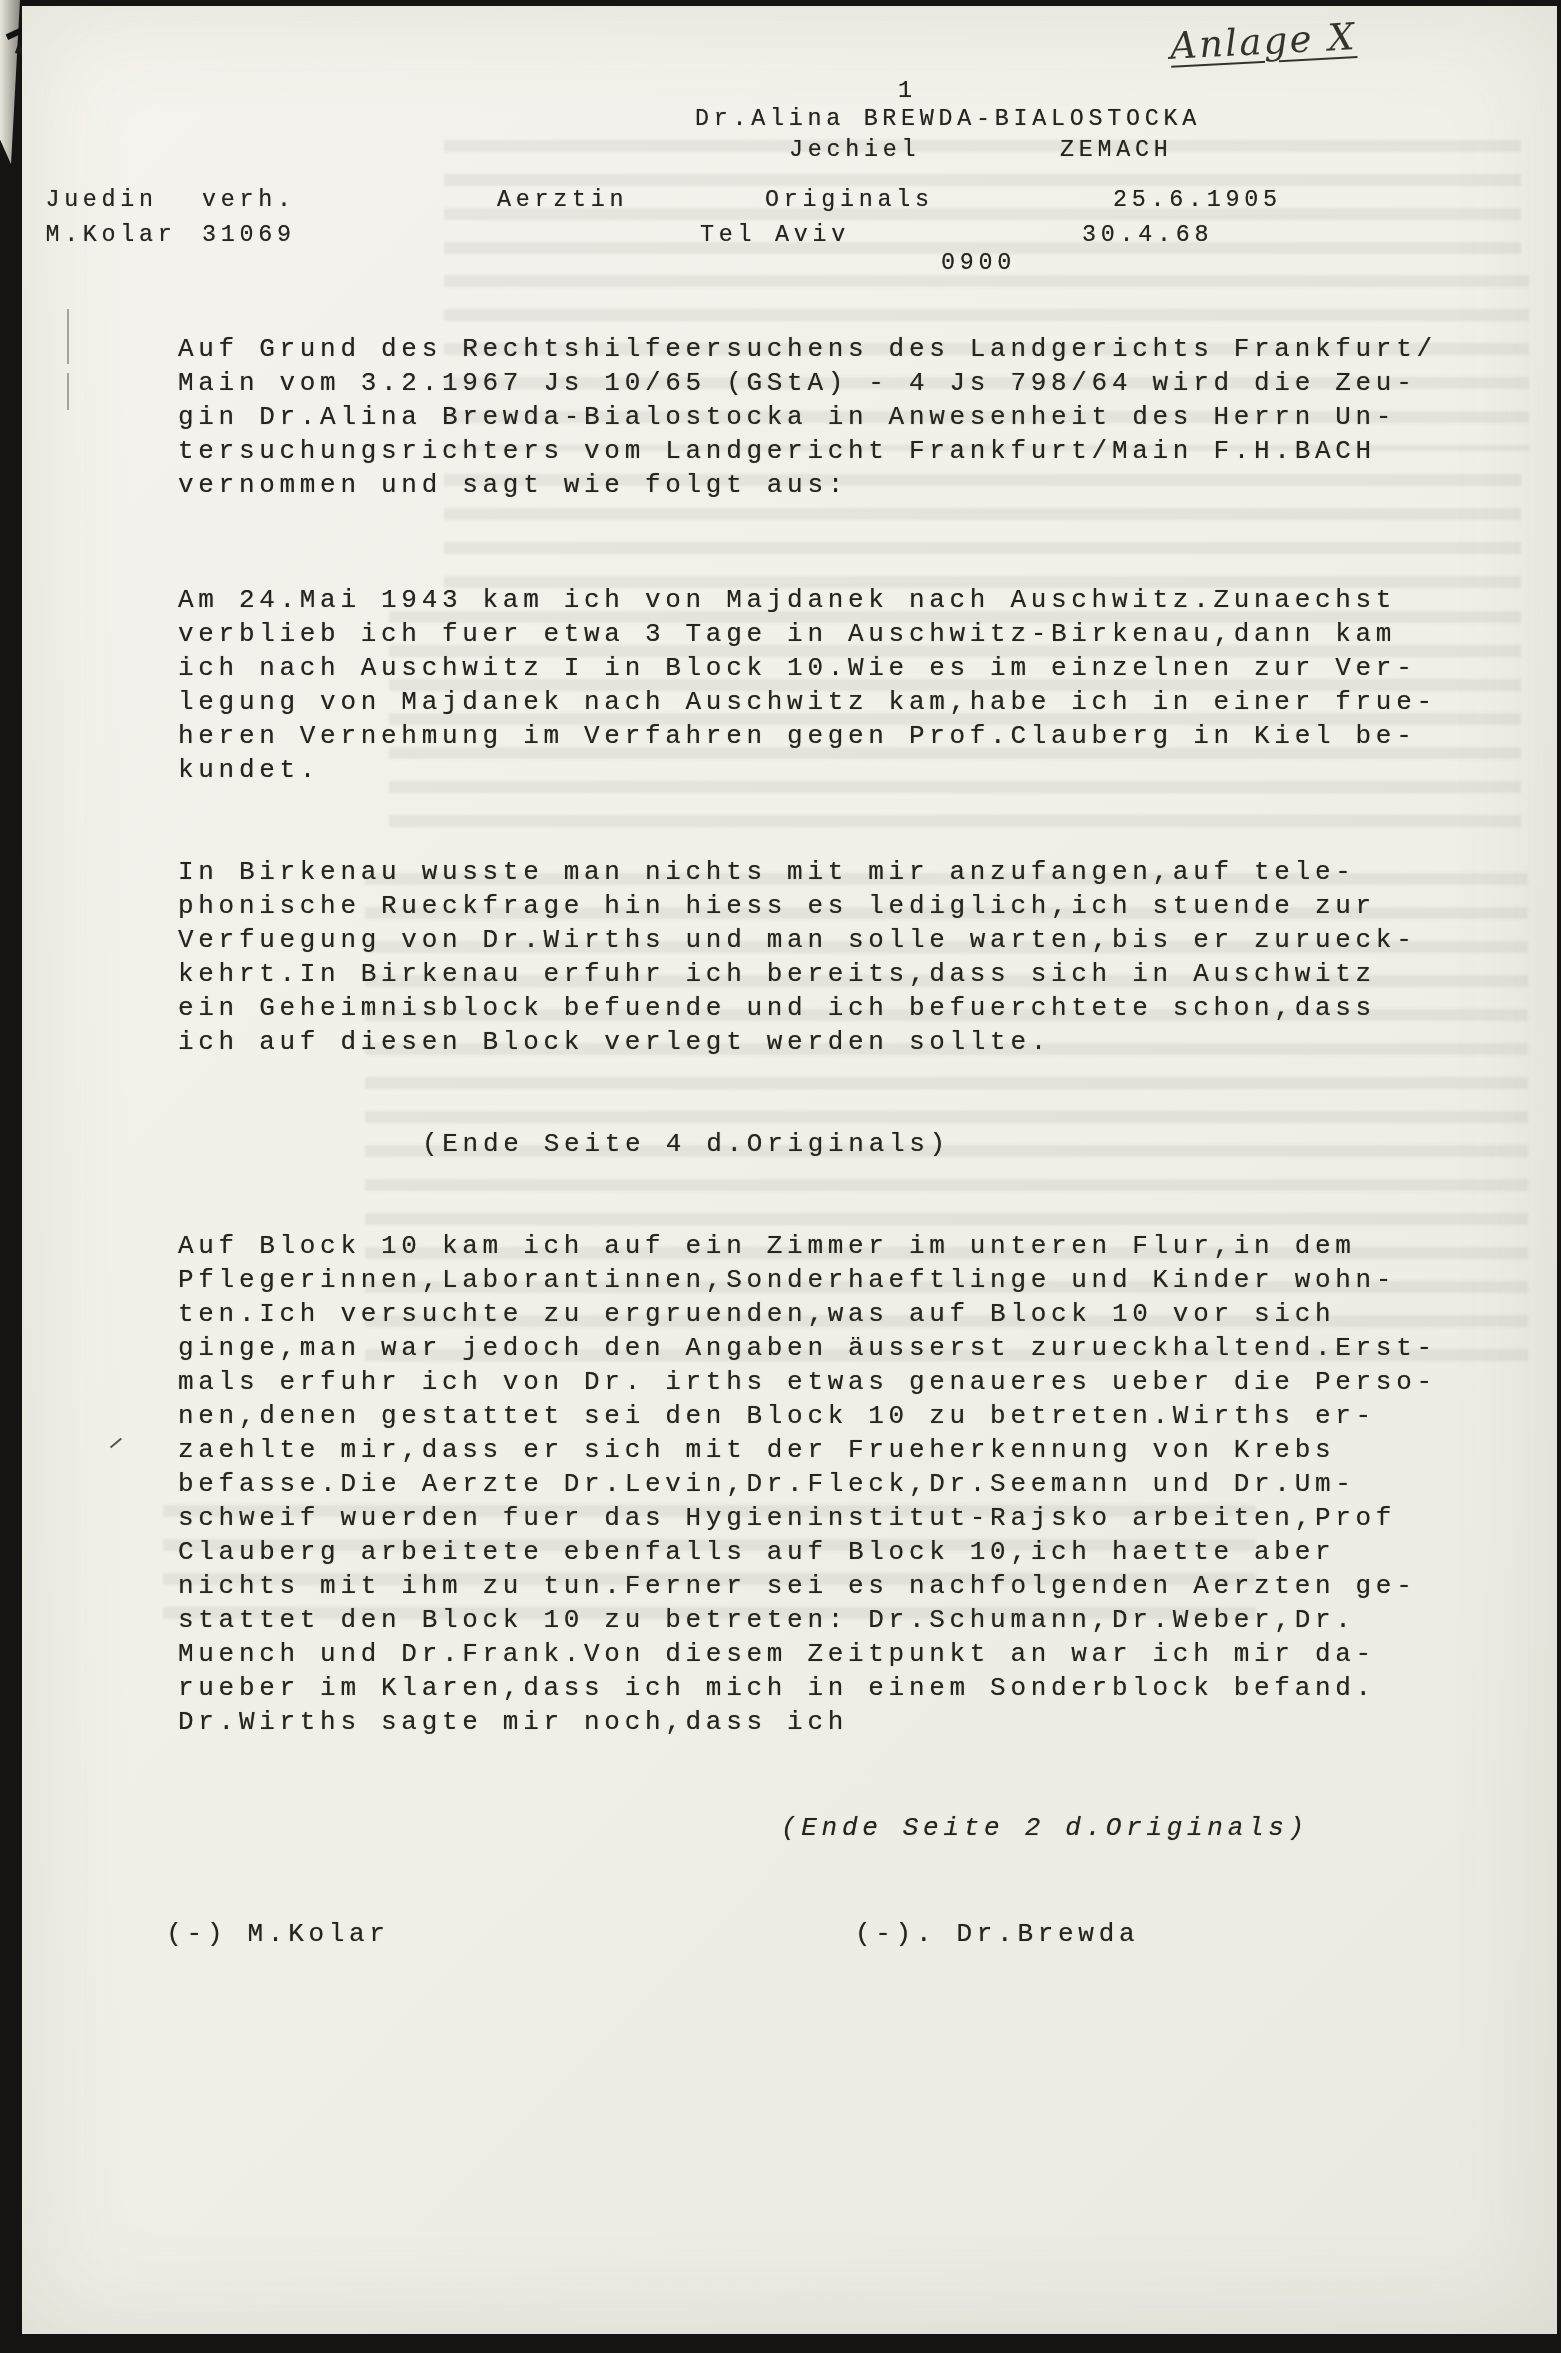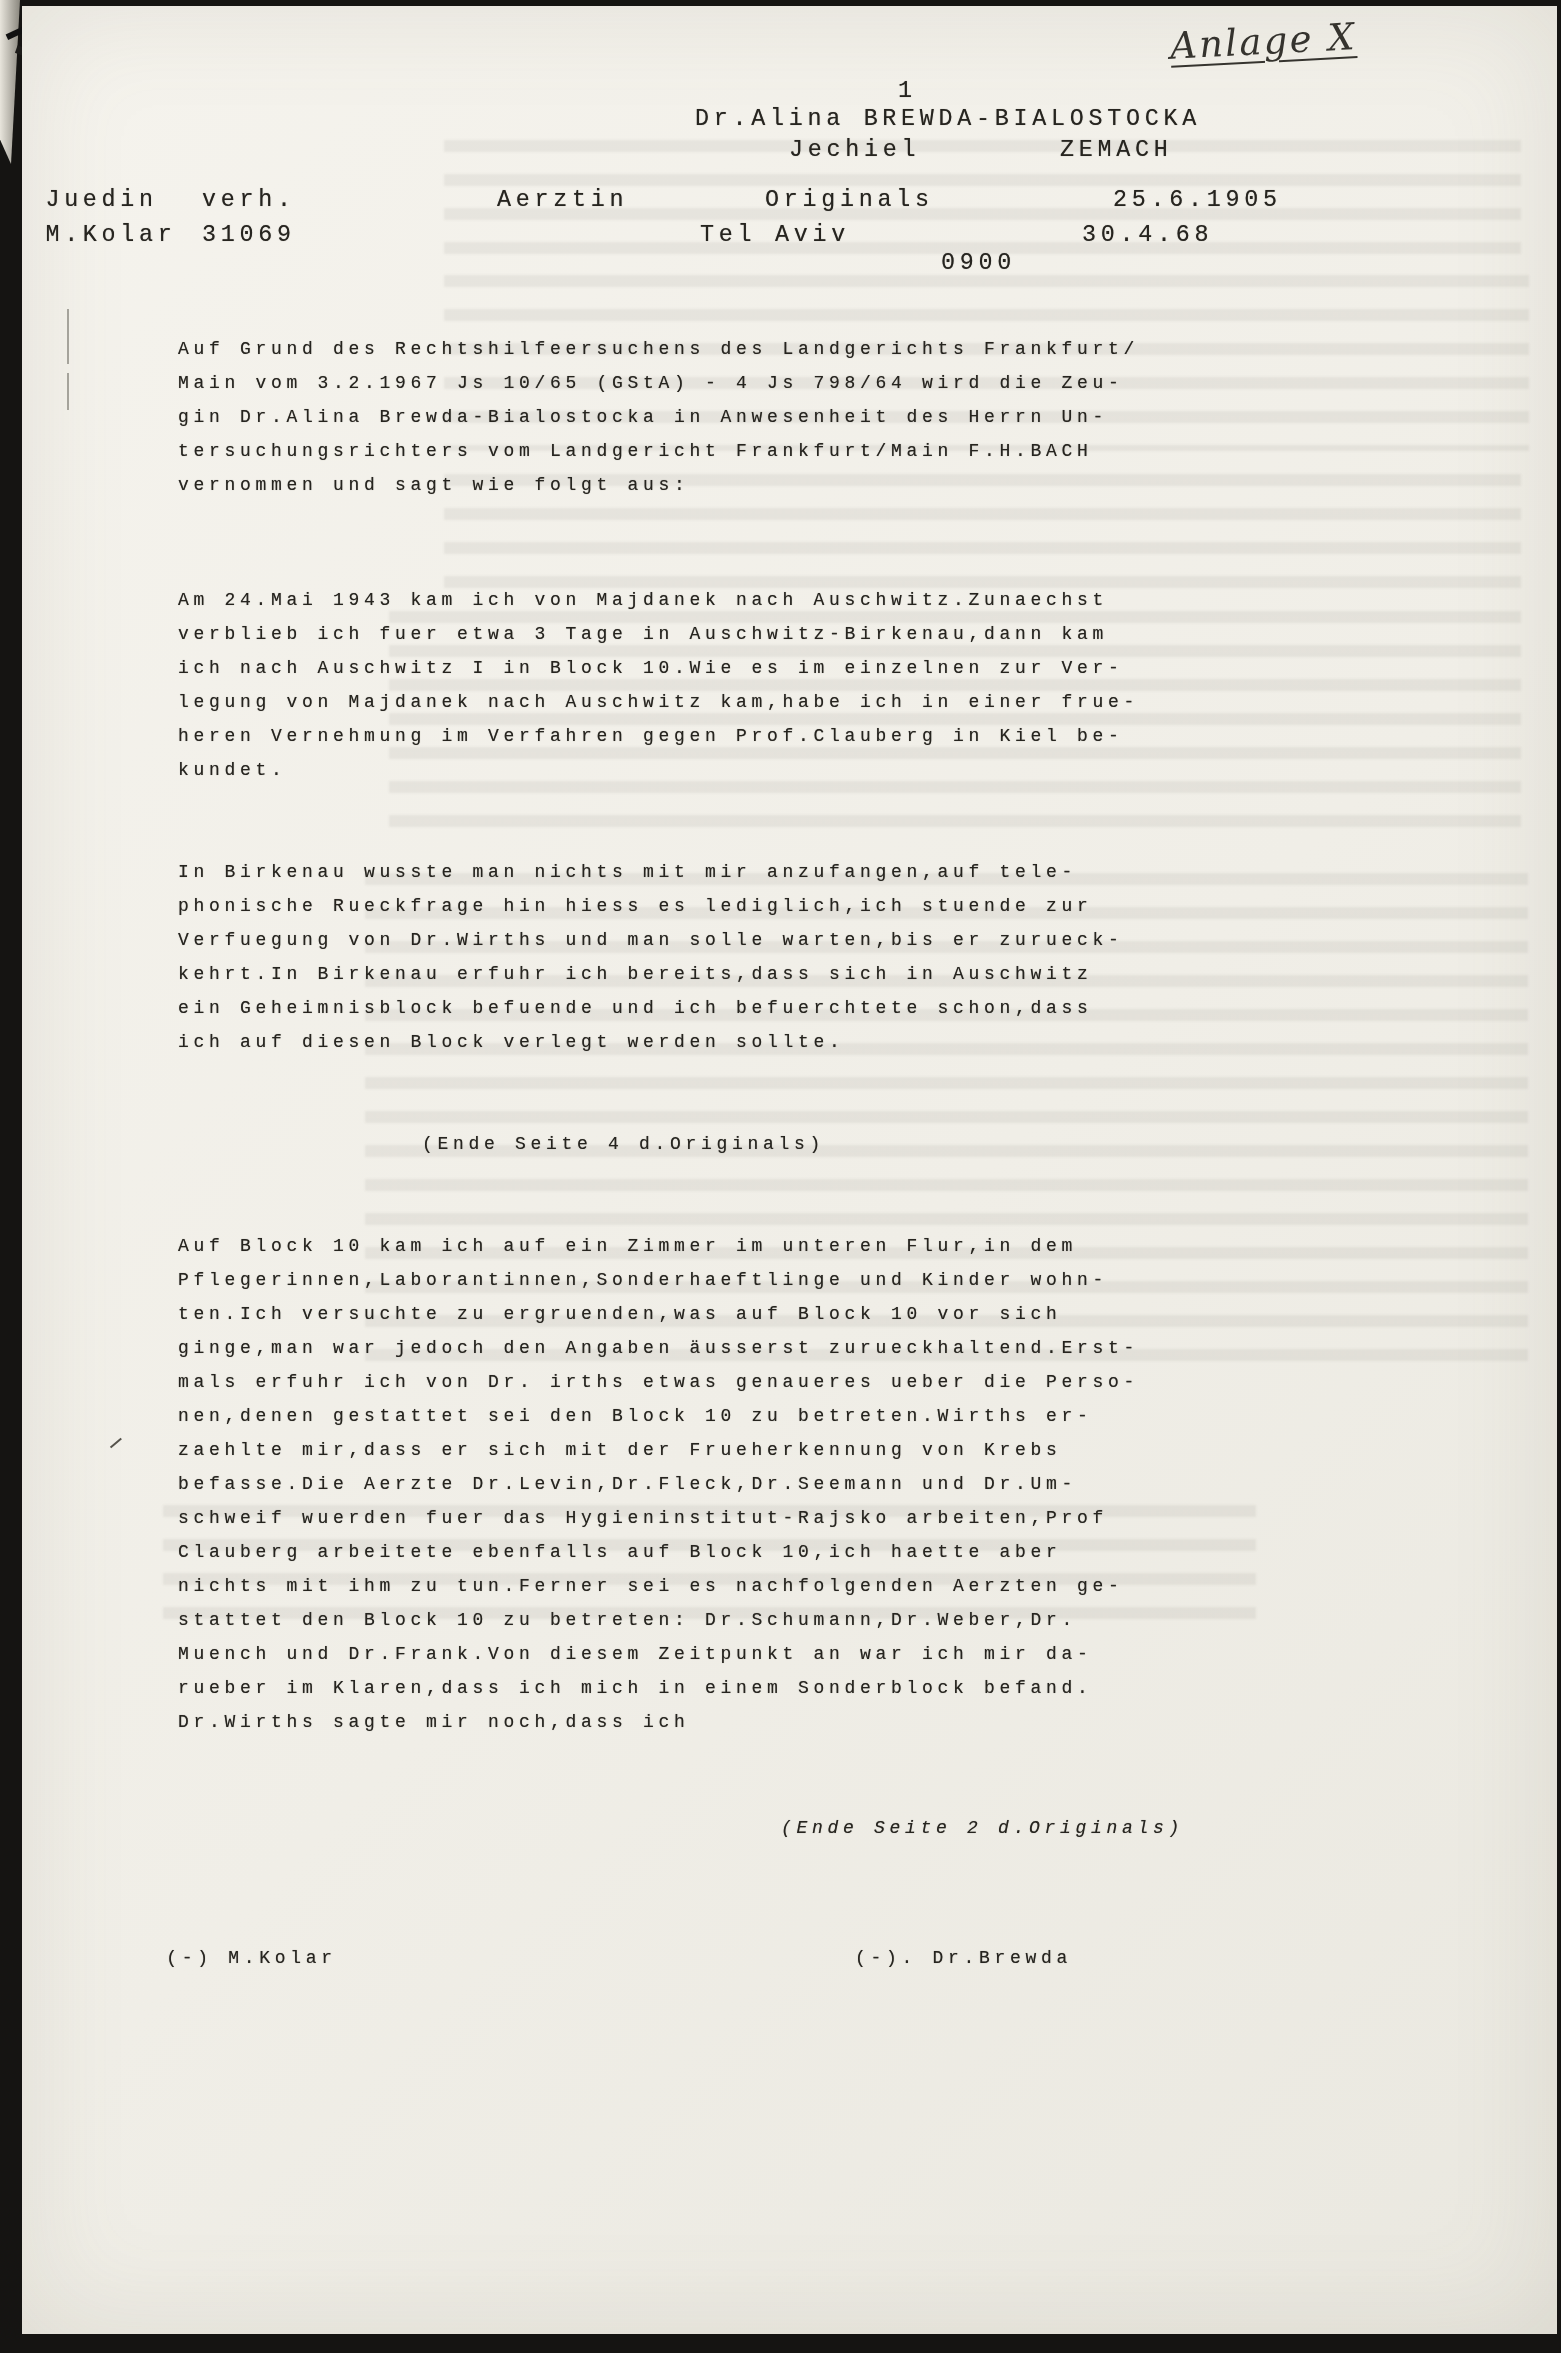--- a/index.html
+++ b/index.html
@@ -46,31 +46,31 @@
   .r2.c5 { left: 1091px; }
   .r3.c3 { left: 678px; }
   .r3.c4 { left: 919px; margin-top: 28px; }
   .r3.c5 { left: 1060px; }
 
   
   .body-text {
     position: absolute;
     left: 156px; top: 258px;
     width: 1249px;
-    font-size: 18px;
+    font-size: 26px;
     letter-spacing: 4.7px;
     line-height: 34px;
     color: #26241f;
     white-space: pre;
     text-shadow: 0 0 0.8px rgba(40,38,32,.55);
   }
   .para.intro { margin-bottom: 12.5px; }
   .ende.e1 { margin-left: 244px; }
   .ende.e2 { margin-left: 603px; margin-top: 4.7px; font-style: italic; }
-  .sigrow { position: relative; margin-top: 28px; height: 41px; }
+  .sigrow { position: relative; margin-top: 4px; height: 41px; }
   .sig { position: absolute; top: 0; }
   .sig.left  { left: -11.7px; }
   .sig.right { left: 677px; }
 
   
   .annotation {
     position: absolute;
     left: 1148px; top: 14px;
     font-family: "DejaVu Serif", serif;
     font-style: italic;

